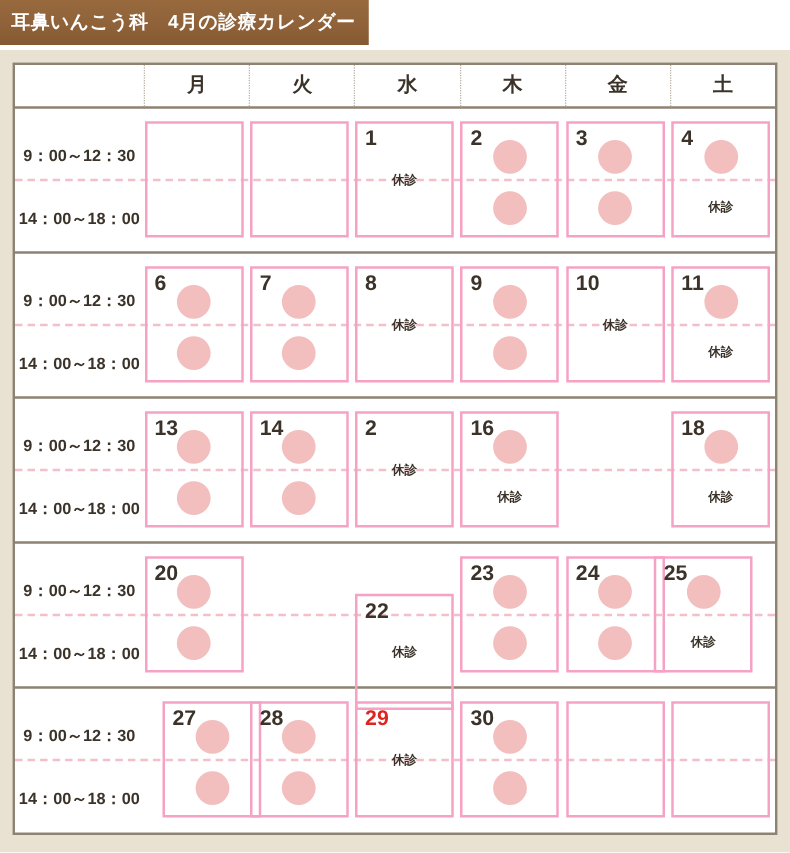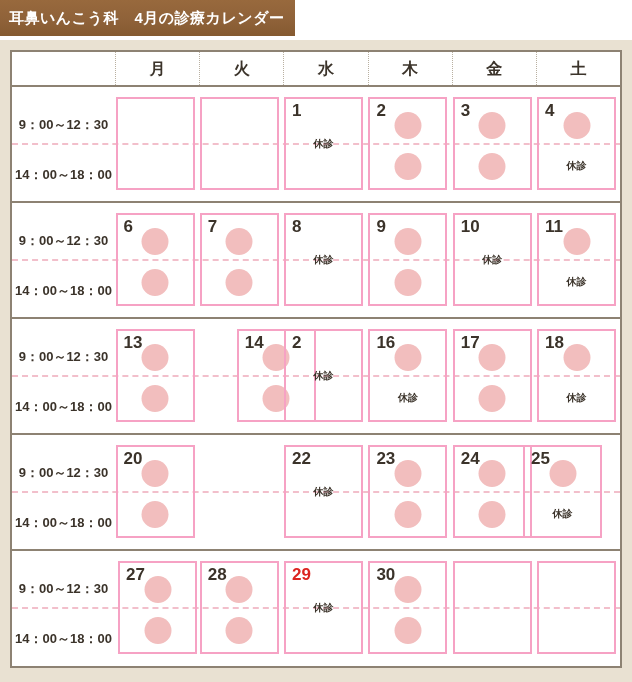--- a/index.html
+++ b/index.html
@@ -224,55 +224,50 @@
         </div>
         <div class="week-band">
           <div class="time-label am">9：00～12：30</div>
           <div class="time-label pm">14：00～18：00</div>
           <div class="dashed-line"></div>
           <div class="day-cell" style="left: 103.5px;">
             <div class="date-num">13</div>
             <div class="circle am"></div>
             <div class="circle pm"></div>
           </div>
-          <div class="day-cell" style="left: 187.8px; margin-left: 37px;">
+          <div class="day-cell" style="left: 187.8px;">
             <div class="date-num">14</div>
             <div class="circle am"></div>
             <div class="circle pm"></div>
           </div>
           <div class="day-cell" style="left: 272.1px;">
             <div class="date-num">2</div>
             <div class="closed full-closed">休診</div>
           </div>
           <div class="day-cell" style="left: 356.4px;">
             <div class="date-num">16</div>
             <div class="circle am"></div>
             <div class="closed pm-closed">休診</div>
           </div>
-          <div class="day-cell" style="left: 440.7px;">
-            <div class="date-num">17</div>
-            <div class="circle am"></div>
-            <div class="circle pm"></div>
-          </div>
           <div class="day-cell" style="left: 525px;">
             <div class="date-num">18</div>
             <div class="circle am"></div>
             <div class="closed pm-closed">休診</div>
           </div>
         </div>
         <div class="week-band">
           <div class="time-label am">9：00～12：30</div>
           <div class="time-label pm">14：00～18：00</div>
           <div class="dashed-line"></div>
           <div class="day-cell" style="left: 103.5px;">
             <div class="date-num">20</div>
             <div class="circle am"></div>
             <div class="circle pm"></div>
           </div>
-          <div class="day-cell" style="left: 272.1px;">
+          <div class="day-cell" style="left: 272.1px; margin-top: 30px;">
             <div class="date-num">22</div>
             <div class="closed full-closed">休診</div>
           </div>
           <div class="day-cell" style="left: 356.4px;">
             <div class="date-num">23</div>
             <div class="circle am"></div>
             <div class="circle pm"></div>
           </div>
           <div class="day-cell" style="left: 440.7px;">
             <div class="date-num">24</div>
@@ -282,21 +277,21 @@
           <div class="day-cell" style="left: 511px; padding-left: 48px;">
             <div class="date-num">25</div>
             <div class="circle am"></div>
             <div class="closed pm-closed">休診</div>
           </div>
         </div>
         <div class="week-band last">
           <div class="time-label am">9：00～12：30</div>
           <div class="time-label pm">14：00～18：00</div>
           <div class="dashed-line"></div>
-          <div class="day-cell" style="left: 106px; text-decoration: underline;">
+          <div class="day-cell" style="left: 118px; text-decoration: underline;">
             <div class="date-num">27</div>
             <div class="circle am"></div>
             <div class="circle pm"></div>
           </div>
           <div class="day-cell" style="left: 187.8px;">
             <div class="date-num">28</div>
             <div class="circle am"></div>
             <div class="circle pm"></div>
           </div>
           <div class="day-cell" style="left: 272.1px;">

